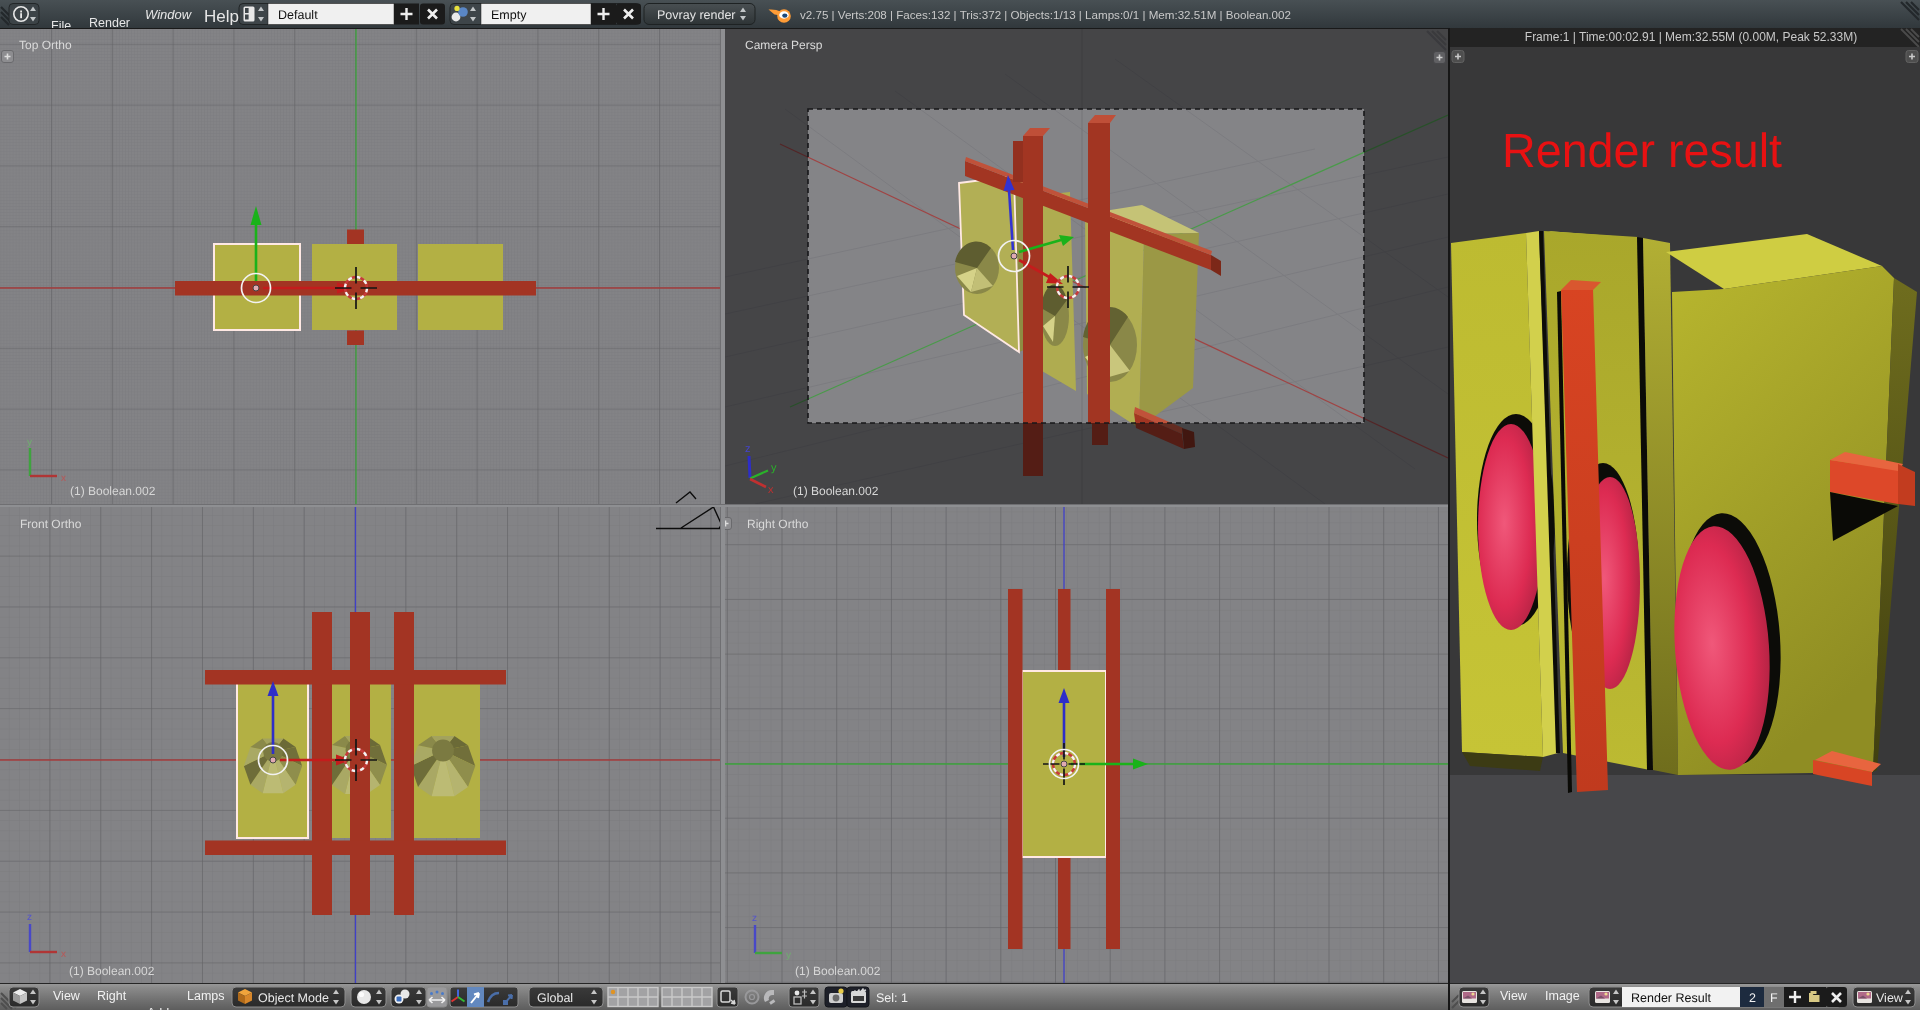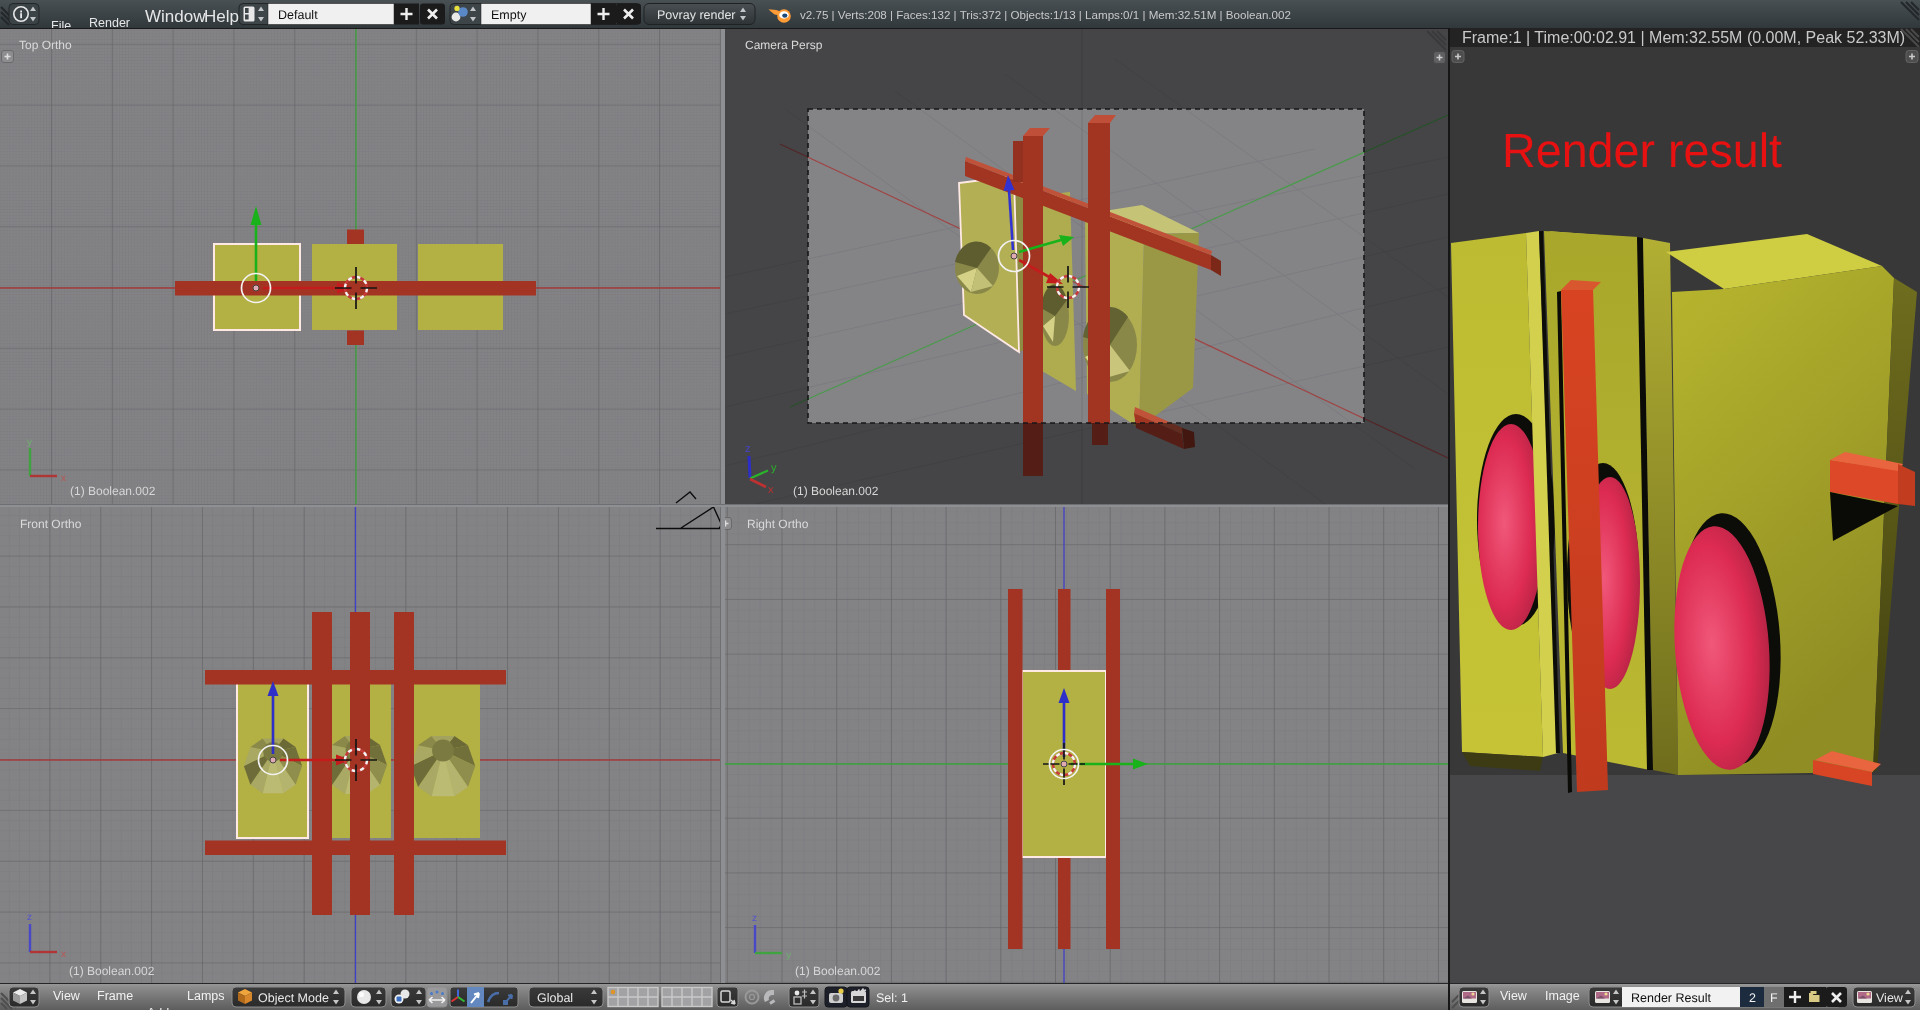--- a/index.html
+++ b/index.html
@@ -65,21 +65,21 @@
       <ellipse cx="784.8" cy="15.6" rx="2.6" ry="2.2" fill="#1e4a7a"></ellipse>
       <defs>
           <linearGradient id="gdk" x1="0" y1="0" x2="0" y2="1">
         <stop offset="0" stop-color="#494f52"></stop>
             <stop offset="1" stop-color="#2e3436"></stop>
           </linearGradient>
         </defs>
     </svg>
     <span class="abs" style="left:51px;top:7px;font-size:12.5px;color:#e6e6e6;margin-top:12px;">File</span>
     <span class="abs" style="left:89px;top:16px;font-size:12.5px;color:#e6e6e6;">Render</span>
-    <span class="abs" style="left:145px;top:7px;font-size:17px;color:#e6e6e6;">Window</span>
+    <span class="abs" style="left:145px;top:7px;font-size:13px;color:#e6e6e6;font-style:italic;">Window</span>
     <span class="abs" style="left:204px;top:7px;font-size:17px;color:#e6e6e6;">Help</span>
     <span class="abs" style="left:800px;top:7.5px;font-size:11.6px;color:#c9c9c9;">v2.75 | Verts:208 | Faces:132 | Tris:372 | Objects:1/13 | Lamps:0/1 | Mem:32.51M | Boolean.002</span>
   </div>
 
   <svg class="abs" id="vpTop" style="left:0;top:29px;" width="721" height="475">
     <defs>
       <pattern id="subT" width="3.04" height="3.04" patternUnits="userSpaceOnUse" x="1.24" y="1.52">
         <path d="M3.04 0 V3.04 M0 3.04 H3.04" stroke="#7c7c7f" stroke-width="0.9" fill="none"></path>
       </pattern>
       <pattern id="majT" width="60.8" height="60.8" patternUnits="userSpaceOnUse" x="52" y="15.8">
@@ -432,28 +432,28 @@
       <rect x="829" y="9" width="14" height="10" rx="2" fill="#cfcfcf"></rect>
       <circle cx="836" cy="14" r="3.4" fill="#6a6a6a"></circle>
       <circle cx="841" cy="7" r="2.6" fill="#e8cc4a"></circle>
       <rect x="847" y="3" width="22" height="20" rx="3" fill="#1e2029" stroke="#14161c"></rect>
       <rect x="851" y="7" width="15" height="12" rx="1.5" fill="#d8d8d8"></rect>
       <path d="M851 10 l15 -4 M853 9.6 l2.5 -3.2 M857 8.6 l2.5 -3.2 M861 7.6 l2.5 -3.2" stroke="#d8d8d8" stroke-width="1.6"></path>
       <rect x="853" y="12" width="11" height="5" fill="#3a3a3a"></rect>
       <text x="876" y="17.5" font-size="12.5" fill="#f0f0f0">Sel: 1</text>
     </svg>
     <span class="abs" style="left:53px;top:5px;font-size:12.5px;color:#f2f2f2;">View</span>
-    <span class="abs" style="left:97px;top:5px;font-size:12.5px;color:#f2f2f2;">Frame</span>
+    <span class="abs" style="left:97px;top:5px;font-size:12.5px;color:#f2f2f2;">Right</span>
     <span class="abs" style="left:147px;top:22px;font-size:12.5px;color:#f2f2f2;">Add</span>
     <span class="abs" style="left:187px;top:5px;font-size:12.5px;color:#f2f2f2;">Lamps</span>
   </div>
 
   <div class="abs" style="left:1448px;top:28px;width:2px;height:982px;background:#161616;"></div>
   <div class="abs" id="imgstats" style="left:1450px;top:28px;width:470px;height:19px;background:#232323;
-      color:#c9c9c9;font-size:16px;line-height:19px;">
+      color:#c9c9c9;font-size:12px;line-height:19px;text-align:center;">
       <span style="margin-left:12px;">Frame:1 | Time:00:02.91 | Mem:32.55M (0.00M, Peak 52.33M)</span>
       <svg class="abs" style="left:444px;top:0;" width="26" height="19">
         <path d="M12 1 L25 14 M17 1 L25 9 M7 1 L25 19" stroke="#4a4a4a" stroke-width="2"></path>
       </svg>
   </div>
   <div class="abs" id="imgbody" style="left:1450px;top:47px;width:470px;height:936px;background:#383839;"></div>
   <svg class="abs" id="renderimg" style="left:1450px;top:47px;" width="470" height="936">
     <defs>
       <radialGradient id="pinkg" cx="40%" cy="48%" r="74%">
         <stop offset="0" stop-color="#f0587a"></stop>

